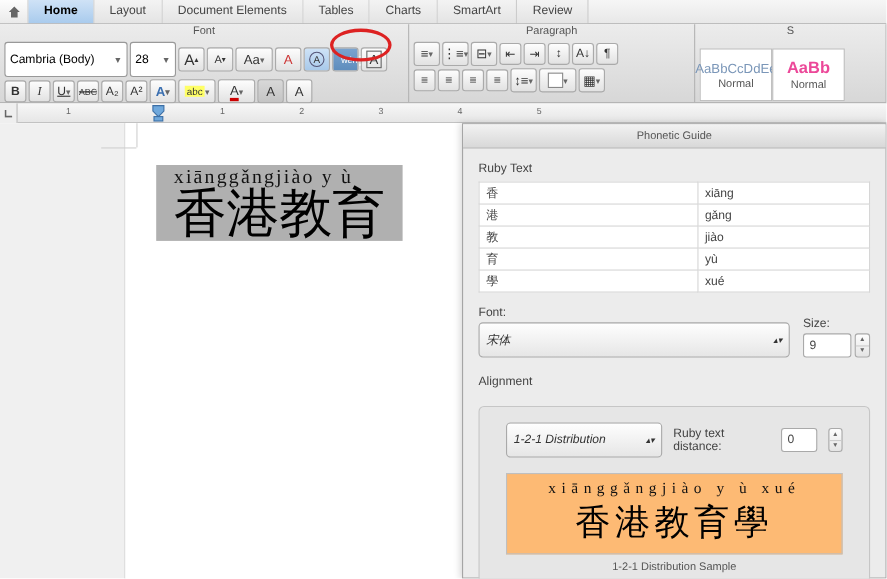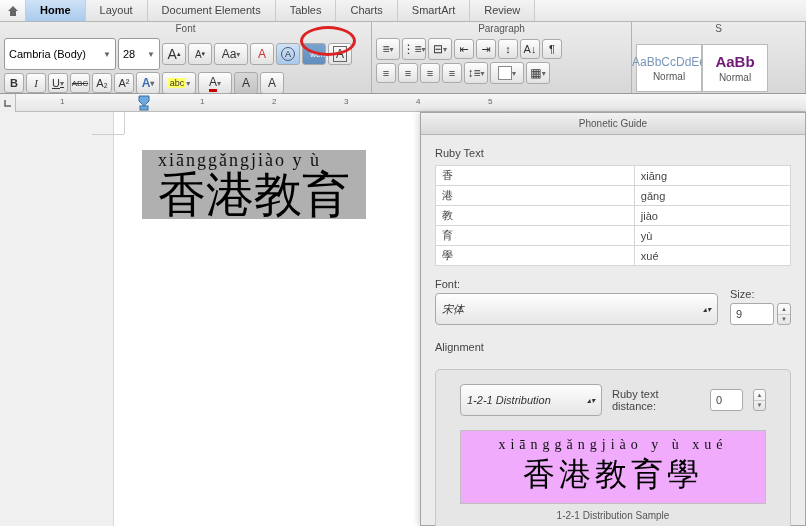--- a/index.html
+++ b/index.html
@@ -21,21 +21,21 @@
   .combo .chev { font-size:8px; color:#666; margin-left:3px;}
   .sqbtn { width:24px; height:22px; border:1px solid #aaa; border-radius:3px; background:linear-gradient(#fdfdfd,#e2e2e2); display:flex; align-items:center; justify-content:center; font-size:12px; color:#333; cursor:pointer;}
   .sqbtn.small{width:20px;height:20px;font-size:11px;}
   .sqbtn.wide { width:34px; }
   .sqbtn.asian { font-family: serif; }
   .red-circle { position:absolute; border:3px solid #d22; border-radius:50%; width:56px; height:30px; left:300px; top:26px; pointer-events:none;}
   .swatch{width:14px;height:14px;border:1px solid #888;display:inline-block;}
   .styles-box{display:flex;gap:0;align-items:stretch;height:48px;margin-top:6px;}
   .style-tile{width:66px;border:1px solid #bbb;background:#fff;font-size:10px;color:#555;display:flex;flex-direction:column;align-items:center;justify-content:center;gap:2px;}
   .style-tile .aa{font-size:12px;color:#7a96b8;}
-  .style-tile.h .aa{font-size:15px;font-weight:bold;color:#701a75;}
+  .style-tile.h .aa{font-size:15px;font-weight:bold;color:#ec4899;}
   
   
   .ruler { height:18px; background:linear-gradient(#f7f7f7,#e6e6e6); border-bottom:1px solid #bcbcbc; position:relative; font-size:9px; color:#666;}
   .ruler .lcorner{position:absolute;left:0;top:0;width:16px;height:18px;border-right:1px solid #bbb;background:#efefef;display:flex;align-items:center;justify-content:center;}
   .tick{position:absolute;top:3px;font-size:8px;}
   .indent-marker{position:absolute;top:1px;width:12px;height:14px;}
   .indent-marker svg{display:block;}
   
   
   .docarea{position:absolute; left:0; top:112px; width:806px; height:414px; background:#fff;}
@@ -58,21 +58,21 @@
   .fs-row{display:flex;gap:12px;margin-top:12px;align-items:flex-end;}
   .fs-col{display:flex;flex-direction:column;gap:3px;}
   .pcombo{height:32px;background:linear-gradient(#fefefe,#e6e6e6);border:1px solid #a9a9a9;border-radius:4px;display:flex;align-items:center;justify-content:space-between;padding:0 6px;font-size:11px;color:#333;font-style:italic;}
   .numbox{width:44px;height:22px;border:1px solid #a9a9a9;border-radius:3px;background:#fff;display:flex;align-items:center;padding:0 5px;font-size:11px;}
   .stepper{width:14px;height:22px;border:1px solid #aaa;border-radius:3px;background:linear-gradient(#fdfdfd,#e4e4e4);display:flex;flex-direction:column;}
   .stepper div{flex:1;display:flex;align-items:center;justify-content:center;font-size:6px;color:#666;border-bottom:1px solid #ccc;}
   .stepper div:last-child{border-bottom:none;}
   .align-box{margin-top:16px;}
   .align-inner{border:1px solid #c6c6c6;border-radius:5px;background:#e6e6e6;padding:14px 24px 8px;margin-top:16px;}
   .align-row{display:flex;align-items:center;gap:10px;}
-  .preview{margin-top:14px;border:1px solid #bfbfbf;background:#f0abfc;padding:6px 10px;text-align:center;}
+  .preview{margin-top:14px;border:1px solid #bfbfbf;background:#fdba74;padding:6px 10px;text-align:center;}
   .preview .pr{font-family:"Times New Roman",serif;font-size:14px;letter-spacing:5px;color:#111;}
   .preview .pb{font-family:"Songti SC","SimSun",serif;font-size:32px;color:#000;letter-spacing:4px;}
   .caption{text-align:center;font-size:10px;color:#555;margin-top:6px;}
   .chev{font-size:8px;color:#666;}
 </style>
 </head>
 <body>
 
 <div class="tabs">
   <div class="home-icon">

